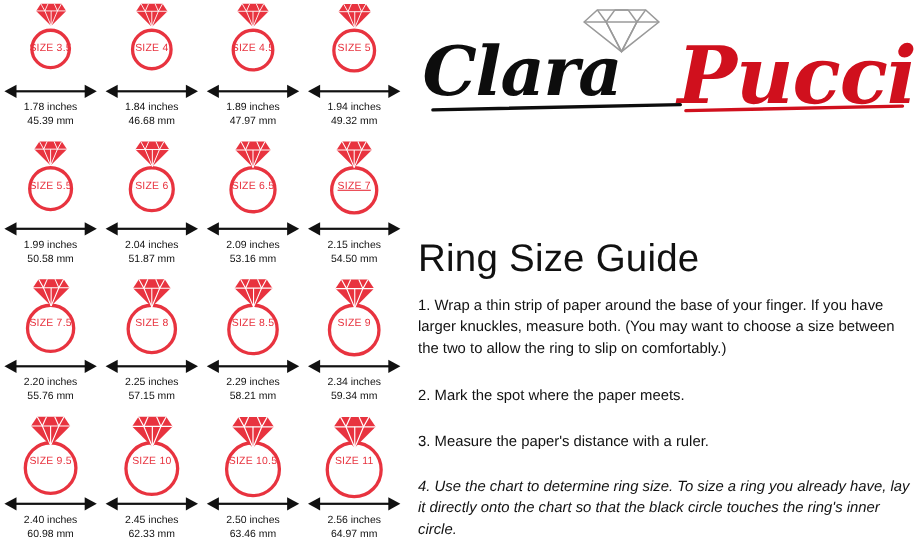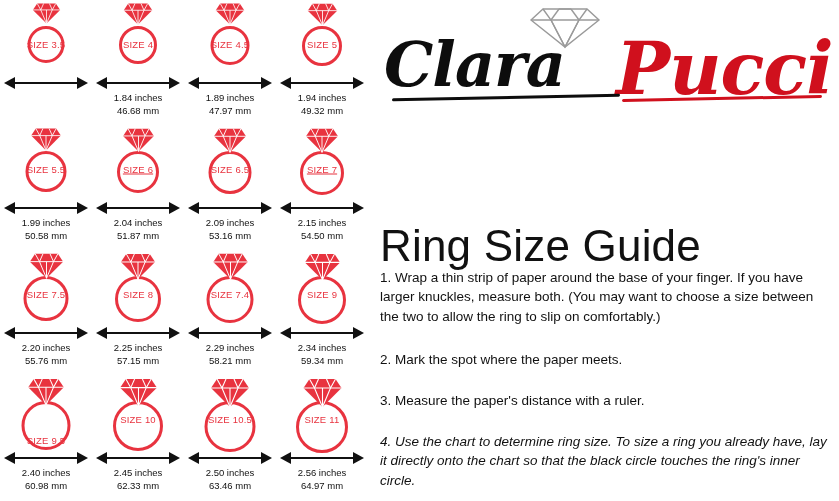--- a/index.html
+++ b/index.html
@@ -154,21 +154,21 @@
     background: #0d0d0d;
     border-radius: 2px;
   }
   #logo-underline-1 { left: 16px; top: 92px; width: 228px; transform: rotate(-1.2deg); }
   #logo-underline-2 { left: 246px; top: 93px; width: 200px; background: #d0101d; transform: rotate(-1.2deg); }
 
   #guide-title {
     position: absolute;
     left: 12px;
     top: 192px;
-    font-size: 44px;
+    font-size: 35px;
     font-weight: normal;
     color: #111;
     letter-spacing: .2px;
   }
 
   .guide-step {
     position: absolute;
     left: 12px;
     width: 450px;
     font-size: 13.5px;
@@ -200,20 +200,24 @@
             </g>
           </svg>
         </div>
         <div class="size-label" style="color: rgb(232, 51, 63); text-align: center;">SIZE 3.5</div>
       </div>
       <div class="arrow-row">
         <span class="arrow-head left"></span>
         <span class="arrow-line"></span>
         <span class="arrow-head right"></span>
       </div>
+      <div class="meas">
+        <div>1.78 inches</div>
+        <div>45.39 mm</div>
+      </div>
     </div>
     <div class="size-cell">
       <div class="ring-wrap">
         <div class="ring-band" style="width: 38px; height: 38px; border-color: rgb(232, 51, 63);"></div>
         <div class="gem">
           <svg width="30" height="24" viewBox="0 0 40 32" style="margin-left:-15px">
             <path d="M7 2 L33 2 L39 11 L20 30 L1 11 Z" fill="#e8333f"></path>
             <g stroke="#ffffff" stroke-width="1.1" fill="none">
               <path d="M1 11 L39 11"></path>
               <path d="M7 2 L12 11 L20 30"></path>
@@ -329,21 +333,21 @@
             <g stroke="#ffffff" stroke-width="1.1" fill="none">
               <path d="M1 11 L39 11"></path>
               <path d="M7 2 L12 11 L20 30"></path>
               <path d="M33 2 L28 11 L20 30"></path>
               <path d="M12 11 L16 2"></path>
               <path d="M28 11 L24 2"></path>
               <path d="M20 11 L20 30"></path>
             </g>
           </svg>
         </div>
-        <div class="size-label" style="color: rgb(232, 51, 63); text-decoration: underline;">SIZE 6</div>
+        <div class="size-label" style="color: rgb(232, 51, 63);">SIZE 6</div>
       </div>
       <div class="arrow-row">
         <span class="arrow-head left"></span>
         <span class="arrow-line"></span>
         <span class="arrow-head right"></span>
       </div>
       <div class="meas">
         <div>2.04 inches</div>
         <div>51.87 mm</div>
       </div>
@@ -469,21 +473,21 @@
             <g stroke="#ffffff" stroke-width="1.1" fill="none">
               <path d="M1 11 L39 11"></path>
               <path d="M7 2 L12 11 L20 30"></path>
               <path d="M33 2 L28 11 L20 30"></path>
               <path d="M12 11 L16 2"></path>
               <path d="M28 11 L24 2"></path>
               <path d="M20 11 L20 30"></path>
             </g>
           </svg>
         </div>
-        <div class="size-label" style="color: rgb(232, 51, 63);">SIZE 7.4</div>
+        <div class="size-label" style="color: rgb(232, 51, 63);">SIZE 8.5</div>
       </div>
       <div class="arrow-row">
         <span class="arrow-head left"></span>
         <span class="arrow-line"></span>
         <span class="arrow-head right"></span>
       </div>
       <div class="meas">
         <div>2.29 inches</div>
         <div>58.21 mm</div>
       </div>
@@ -525,21 +529,21 @@
             <g stroke="#ffffff" stroke-width="1.1" fill="none">
               <path d="M1 11 L39 11"></path>
               <path d="M7 2 L12 11 L20 30"></path>
               <path d="M33 2 L28 11 L20 30"></path>
               <path d="M12 11 L16 2"></path>
               <path d="M28 11 L24 2"></path>
               <path d="M20 11 L20 30"></path>
             </g>
           </svg>
         </div>
-        <div class="size-label" style="color: rgb(232, 51, 63); margin-top: 21px;">SIZE 9.5</div>
+        <div class="size-label" style="color: rgb(232, 51, 63);">SIZE 9.5</div>
       </div>
       <div class="arrow-row">
         <span class="arrow-head left"></span>
         <span class="arrow-line"></span>
         <span class="arrow-head right"></span>
       </div>
       <div class="meas">
         <div>2.40 inches</div>
         <div>60.98 mm</div>
       </div>

